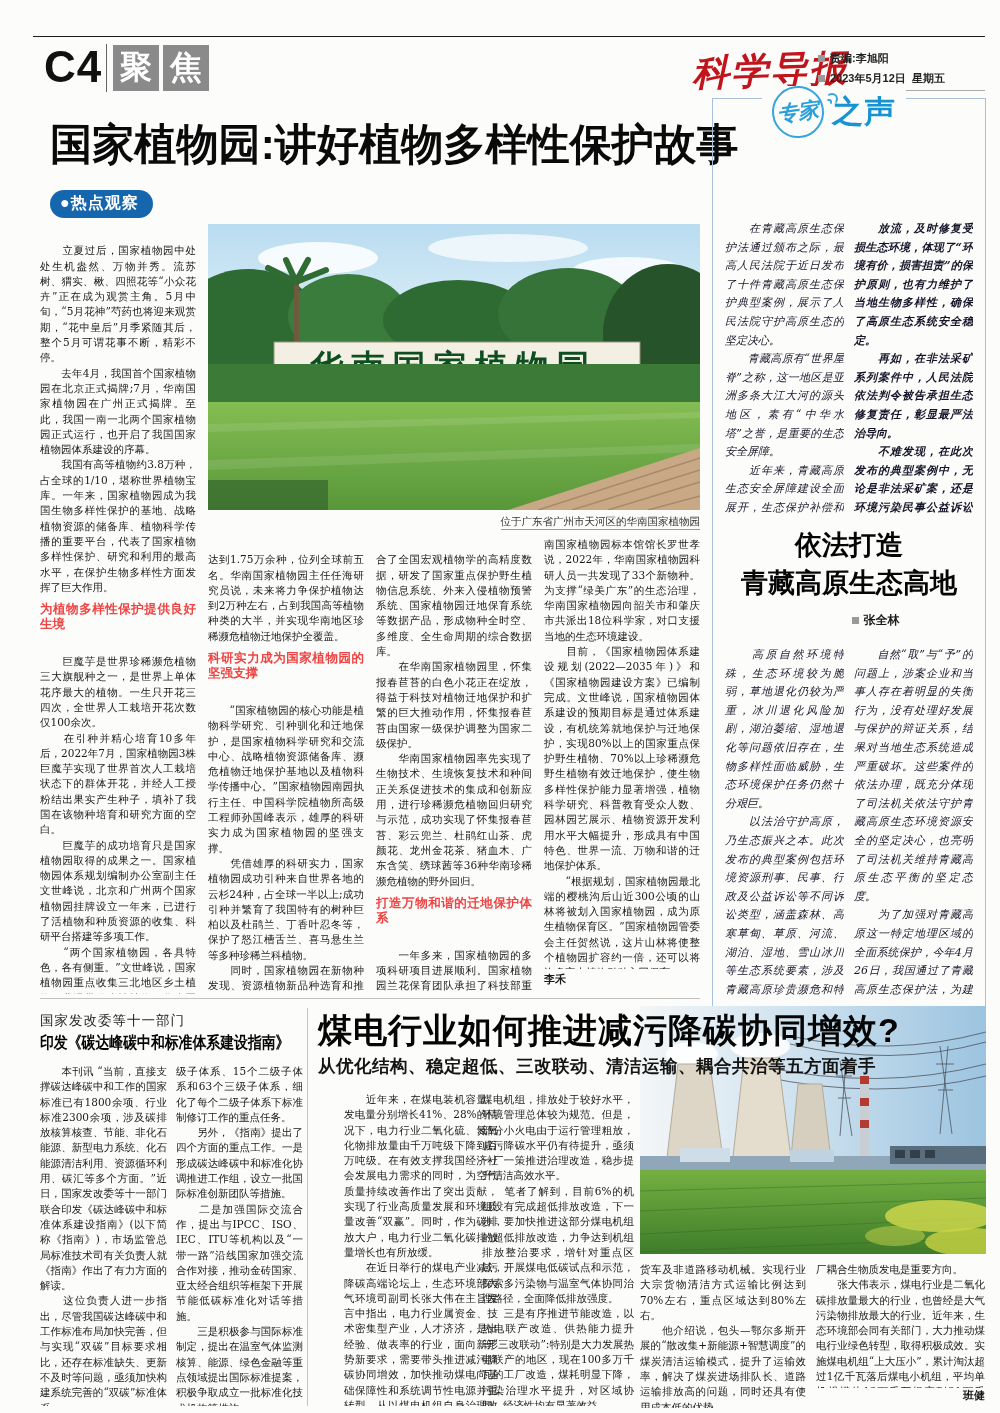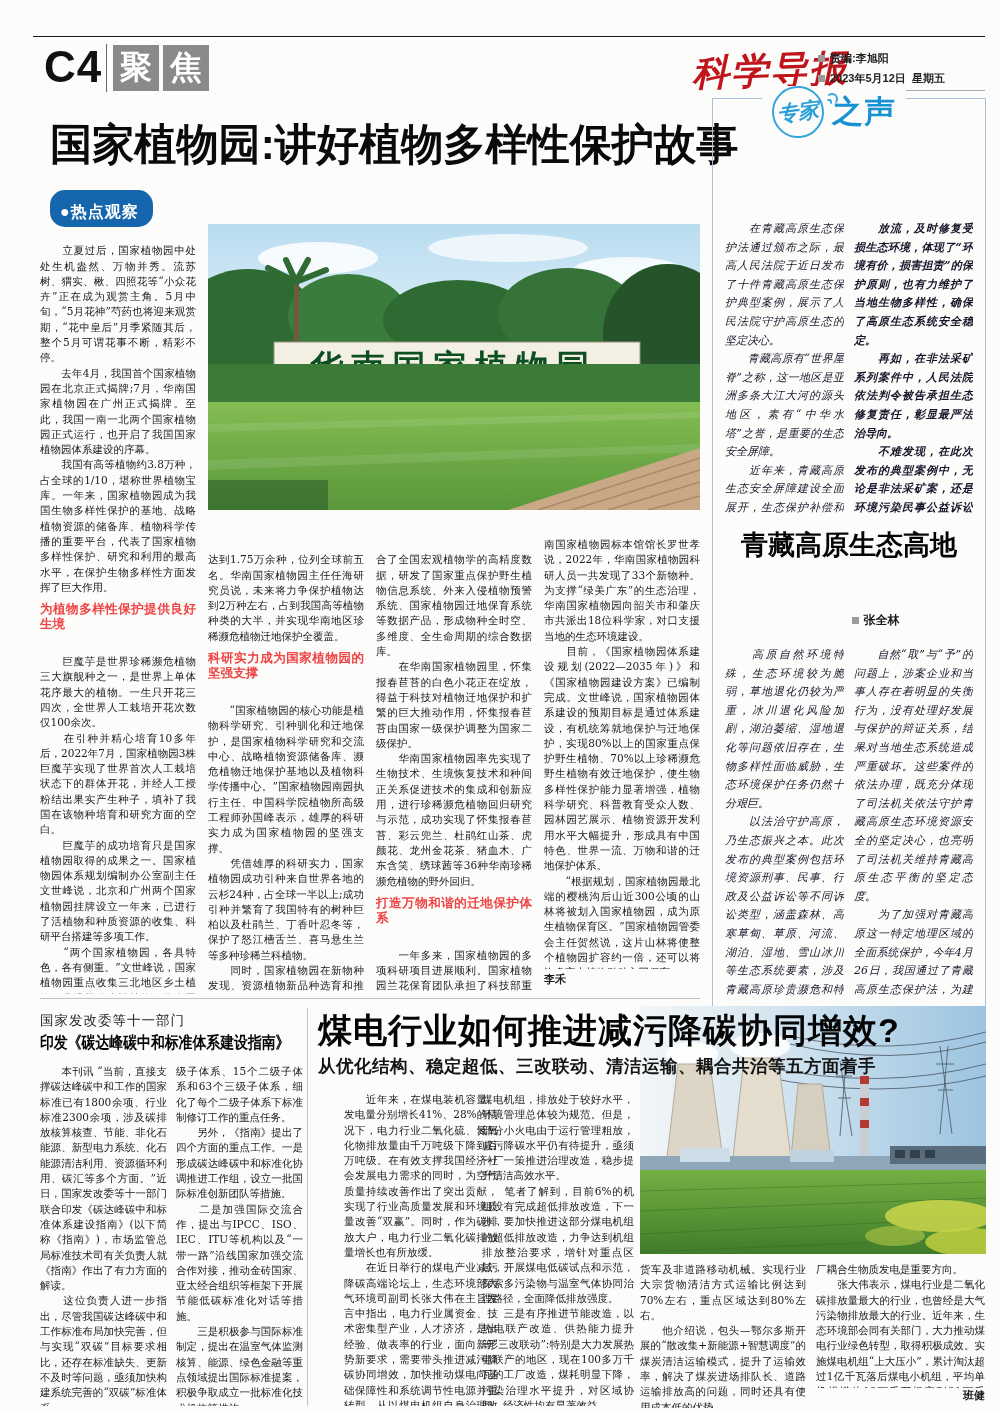--- a/index.html
+++ b/index.html
@@ -22,21 +22,21 @@
   .paper-logo { left:692px; top:46px; font-size:37px; font-weight:bold; color:#c0151c;
     font-style:italic; letter-spacing:2px; transform:rotate(-2deg); }
   .hdr-info { left:818px; top:48px; font-size:11px; font-weight:bold; color:#222; line-height:20px; }
   .sq { display:inline-block; width:7px; height:7px; background:#9a9a9a; margin-right:5px; }
   .hdr-underline { left:818px; top:90px; width:167px; height:1px; background:#aaa; }
 
   
   .headline { left:50px; top:116px; width:652px; font-size:43px; font-weight:bold;
     letter-spacing:0px; color:#0a0a0a; white-space:nowrap; transform:scaleX(0.98); transform-origin:left; }
   .tag { left:50px; top:190px; background:#1566ad; color:#fff; font-size:16px; font-weight:bold;
-    padding:12px 14px 4px 10px; border-radius:15px; letter-spacing:1px; }
+    padding:3px 14px 4px 10px; border-radius:15px; letter-spacing:1px; }
   .caption { left:208px; top:515px; width:492px; text-align:right; font-size:10.5px; color:#333; }
   .caption span { border-bottom:1px solid #999; padding-bottom:2px; }
 
   .bodycol { font-size:10.5px; line-height:15.3px; text-align:justify; overflow:hidden;
     white-space:pre-line; color:#191919; }
   .col1 { left:40px; top:228px; width:156px; height:766px; }
   .col2 { left:208px; top:537px; width:156px; height:458px; }
   .col3 { left:376px; top:537px; width:156px; height:458px; }
   .col4 { left:544px; top:537px; width:156px; height:432px; }
   .subhead { font-family:"Liberation Sans",sans-serif; font-size:12.5px; font-weight:bold;
@@ -139,20 +139,21 @@
     <rect x="66" y="166" width="366" height="12" fill="#c23b2e"></rect>
     <rect x="66" y="166" width="366" height="4" fill="#d95a42" opacity="0.6"></rect>
     <rect x="0" y="140" width="492" height="38" fill="#3c7a38"></rect>
     <rect x="0" y="178" width="492" height="108" fill="url(#lawn1)"></rect>
     <path d="M0 200 L492 188 L492 194 L0 208 Z" fill="#ffffff" opacity="0.10"></path>
     <path d="M0 236 L492 220 L492 228 L0 246 Z" fill="#ffffff" opacity="0.10"></path>
     <polygon points="300,286 492,224 492,286" fill="#c9a886"></polygon>
     <path d="M330 286 L492 234 M364 286 L492 246 M400 286 L492 258 M440 286 L492 272" stroke="#a8896c" stroke-width="1.5" fill="none"></path>
     <rect x="0" y="256" width="120" height="30" fill="#2d5c2c" opacity="0.6"></rect>
   </svg>
+  <div class="abs caption"><span>位于广东省广州市天河区的华南国家植物园</span></div>
 
   <div class="abs bodycol col1">
     <span>　　立夏过后，国家植物园中处处生机盎然、万物并秀。流苏树、猬实、楸、四照花等“小众花卉”正在成为观赏主角。5月中旬，“5月花神”芍药也将迎来观赏期，“花中皇后”月季紧随其后，整个5月可谓花事不断，精彩不停。
 　　去年4月，我国首个国家植物园在北京正式揭牌;7月，华南国家植物园在广州正式揭牌。至此，我国一南一北两个国家植物园正式运行，也开启了我国国家植物园体系建设的序幕。
 　　我国有高等植物约3.8万种，占全球的1/10，堪称世界植物宝库。一年来，国家植物园成为我国生物多样性保护的基地、战略植物资源的储备库、植物科学传播的重要平台，代表了国家植物多样性保护、研究和利用的最高水平，在保护生物多样性方面发挥了巨大作用。</span>
     <div class="subhead">为植物多样性保护提供良好生境</div>
     <span>　　巨魔芋是世界珍稀濒危植物三大旗舰种之一，是世界上单体花序最大的植物。一生只开花三四次，全世界人工栽培开花次数仅100余次。
 　　在引种并精心培育10多年后，2022年7月，国家植物园3株巨魔芋实现了世界首次人工栽培状态下的群体开花，并经人工授粉结出果实产生种子，填补了我国在该物种培育和研究方面的空白。
 　　巨魔芋的成功培育只是国家植物园取得的成果之一。国家植物园体系规划编制办公室副主任文世峰说，北京和广州两个国家植物园挂牌设立一年来，已进行了活植物和种质资源的收集、科研平台搭建等多项工作。
 　　“两个国家植物园，各具特色，各有侧重。”文世峰说，国家植物园重点收集三北地区乡土植物、北温带代表性植物。华南国家植物园则立足华南，面向全球同纬度生物多样性保护，致力于全球热带亚热带地区的植物保护、科学研究和知识传播。
@@ -190,20 +191,21 @@
       </span>
     <span class="logo-bold">之声</span>
   </div>
   <div class="abs kai expert-intro-l">　　在青藏高原生态保护法通过颁布之际，最高人民法院于近日发布了十件青藏高原生态保护典型案例，展示了人民法院守护高原生态的坚定决心。
 　　青藏高原有“世界屋脊”之称，这一地区是亚洲多条大江大河的源头地区，素有“中华水塔”之誉，是重要的生态安全屏障。
 　　近年来，青藏高原生态安全屏障建设全面展开，生态保护补偿和转移支付力度加大，有效遏制了当地生态恶化趋势。但也要看到，青藏</div>
   <div class="abs kai expert-intro-r">　　放流，及时修复受损生态环境，体现了“环境有价，损害担责”的保护原则，也有力维护了当地生物多样性，确保了高原生态系统安全稳定。
 　　再如，在非法采矿系列案件中，人民法院依法判令被告承担生态修复责任，彰显最严法治导向。
 　　不难发现，在此次发布的典型案例中，无论是非法采矿案，还是环境污染民事公益诉讼案，抑或固体废物污染责任纠纷案，其矛盾点都是在向大</div>
   <div class="abs expert-title sans">
+    <div>依法打造</div>
     <div>青藏高原生态高地</div>
   </div>
   <div class="abs expert-byline sans"><span class="sq"></span><span>张全林</span></div>
   <div class="abs kai expert-body-l">　　高原自然环境特殊，生态环境较为脆弱，草地退化仍较为严重，冰川退化风险加剧，湖泊萎缩、湿地退化等问题依旧存在，生物多样性面临威胁，生态环境保护任务仍然十分艰巨。
 　　以法治守护高原，乃生态振兴之本。此次发布的典型案例包括环境资源刑事、民事、行政及公益诉讼等不同诉讼类型，涵盖森林、高寒草甸、草原、河流、湖泊、湿地、雪山冰川等生态系统要素，涉及青藏高原珍贵濒危和特有野生动植物物种保护、外来入侵物种防控、大江大河源头和重点湖泊保护、国家公园等自然保护地保护、矿山污染防治和生态修复、传统生态文化遗产保护等。</div>
   <div class="abs kai expert-body-r">　　自然“取”与“予”的问题上，涉案企业和当事人存在着明显的失衡行为，没有处理好发展与保护的辩证关系，结果对当地生态系统造成严重破坏。这些案件的依法办理，既充分体现了司法机关依法守护青藏高原生态环境资源安全的坚定决心，也亮明了司法机关维持青藏高原生态平衡的坚定态度。
 　　为了加强对青藏高原这一特定地理区域的全面系统保护，今年4月26日，我国通过了青藏高原生态保护法，为建设国家生态文明高地、促进青藏高原经济社会可持续发展提供了有力法治支撑。依法守护青藏高原生态安全，司法机关责无旁贷。</div>
 
   <div class="abs std-kicker sans">国家发改委等十一部门</div>
   <div class="abs std-headline sans">印发《碳达峰碳中和标准体系建设指南》</div>

